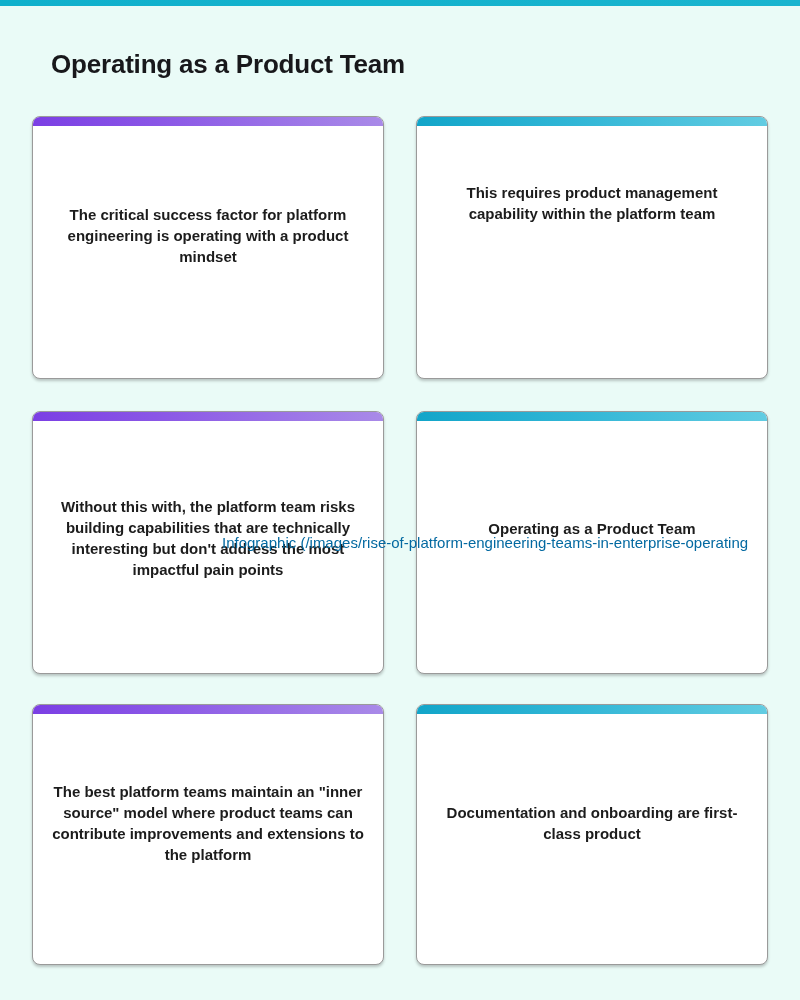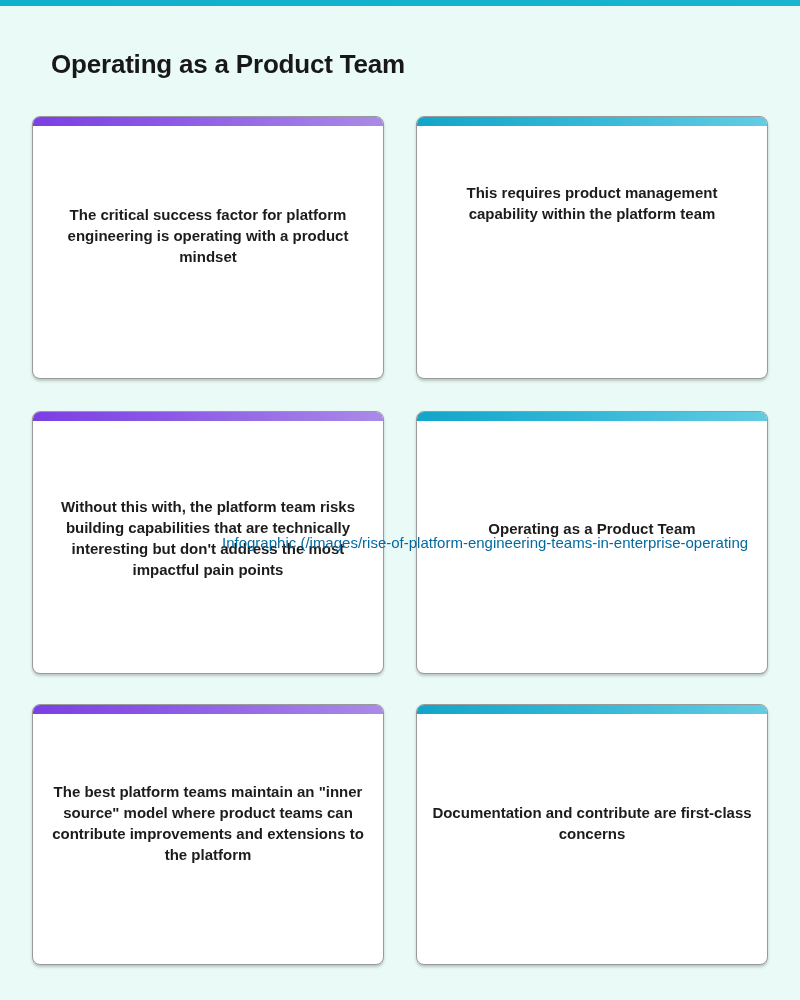--- a/index.html
+++ b/index.html
@@ -162,20 +162,20 @@
   <div class="card-row row-3">
     <div class="card">
       <div class="card-accent purple"></div>
       <div class="card-body offset-e">
         <div class="card-text">The best platform teams maintain an "inner source" model where product teams can contribute improvements and extensions to the platform</div>
       </div>
     </div>
     <div class="card">
       <div class="card-accent teal"></div>
       <div class="card-body offset-f">
-        <div class="card-text">Documentation and contribute are first-class concerns</div>
+        <div class="card-text">Documentation and onboarding are first-class product</div>
       </div>
     </div>
   </div>
 
 </div>
 
 <div id="broken-image-alt">Infographic (/images/rise-of-platform-engineering-teams-in-enterprise-operating</div>
 
 </body></html>

